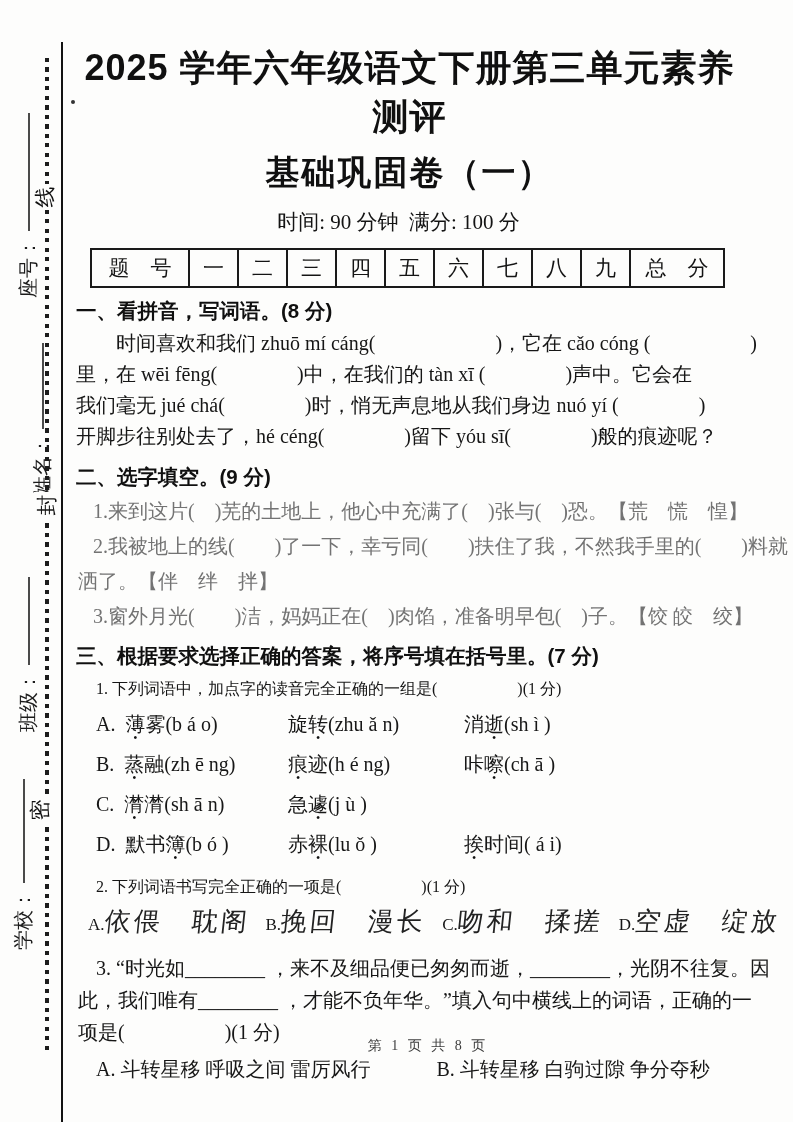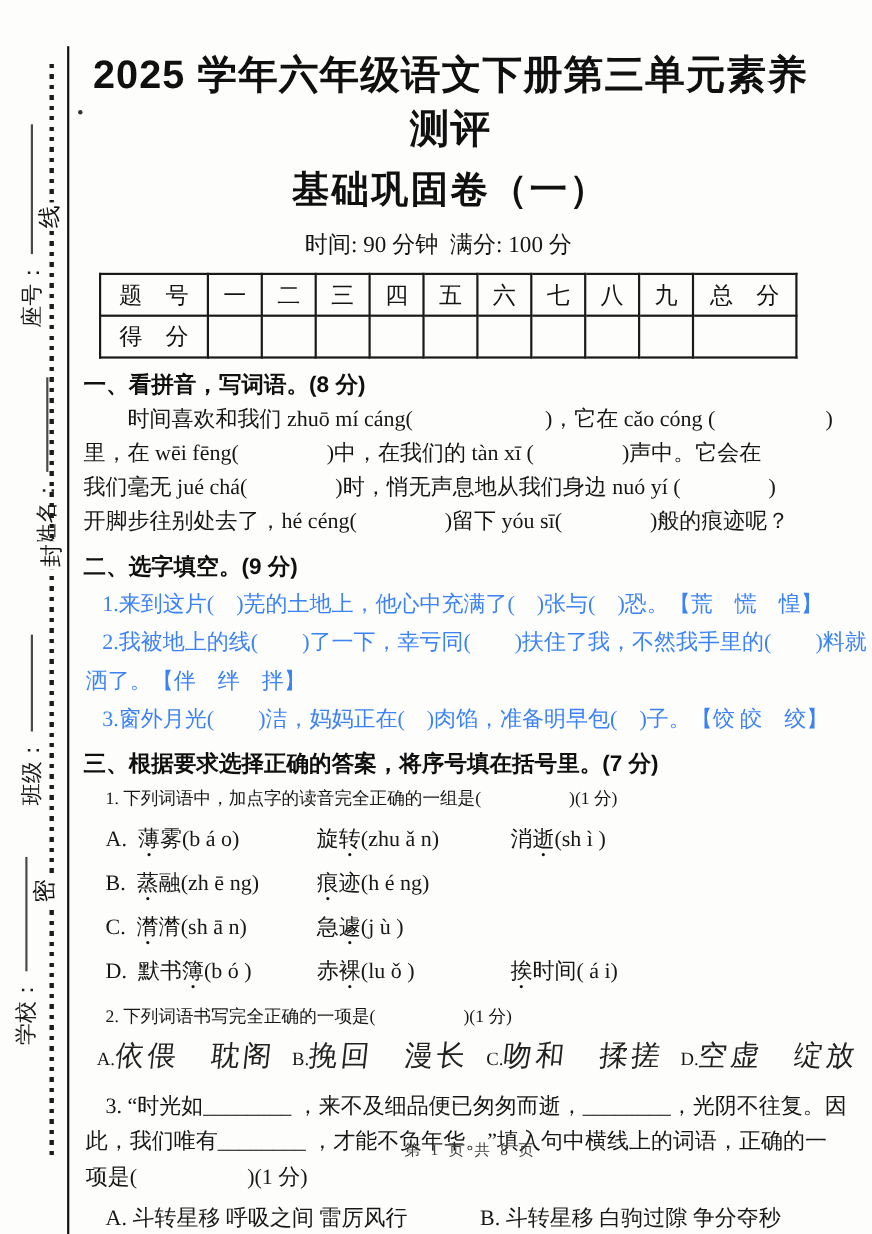--- a/index.html
+++ b/index.html
@@ -32,21 +32,21 @@
 
   table.score{border-collapse:collapse;margin:12px 0 0 14px;table-layout:fixed;}
   table.score td{border:2px solid #1a1a1a;height:36px;text-align:center;
     font-size:21px;white-space:pre;padding:0;color:#141414;}
   td.c-label{width:96px;}td.c-num{width:47px;}td.c-total{width:92px;}
 
   .sec-title{font-family:"Liberation Sans","DejaVu Sans",sans-serif;font-weight:700;
     font-size:20.5px;margin:9px 0 3px 0;white-space:pre-wrap;color:#101010;}
   .bline{font-size:20px;line-height:31px;white-space:pre-wrap;color:#161616;}
   .indent1{text-indent:40px;}
-  .s2line{font-size:20px;line-height:35px;white-space:pre-wrap;padding-left:17px;color:#3b82f6;}
+  .s2line{font-size:20px;line-height:35px;white-space:pre-wrap;padding-left:17px;color:#737373;}
   .s2cont{padding-left:2px;}
 
   .stem{font-size:16px;line-height:30px;white-space:pre-wrap;padding-left:20px;margin-top:4px;color:#161616;}
 
   .q1-row{display:flex;align-items:center;height:40px;padding-left:20px;font-size:20px;}
   .q1-cell{width:192px;}.q1-cell2{width:176px;}.q1-cell3{flex:1;}
   .q1-label{margin-right:10px;}
   .zh{white-space:pre;}
   .dotted{position:relative;}
   .dotted::after{content:"\2022";position:absolute;left:50%;bottom:-9px;
@@ -111,33 +111,20 @@
         <td class="c-num">二</td>
         <td class="c-num">三</td>
         <td class="c-num">四</td>
         <td class="c-num">五</td>
         <td class="c-num">六</td>
         <td class="c-num">七</td>
         <td class="c-num">八</td>
         <td class="c-num">九</td>
         <td class="c-total">总　分</td>
       </tr>
-      <tr>
-        <td class="c-label">得　分</td>
-        <td></td>
-        <td></td>
-        <td></td>
-        <td></td>
-        <td></td>
-        <td></td>
-        <td></td>
-        <td></td>
-        <td></td>
-        <td></td>
-      </tr>
     </tbody>
       </table>
 
     <div class="sec-title">一、看拼音，写词语。(8 分)</div>
     <div class="bline indent1">时间喜欢和我们 zhuō mí cáng(　　　　　　)，它在 cǎo cóng (　　　　　)</div>
     <div class="bline">里，在 wēi fēng(　　　　)中，在我们的 tàn xī (　　　　)声中。它会在</div>
     <div class="bline">我们毫无 jué chá(　　　　)时，悄无声息地从我们身边 nuó yí (　　　　)</div>
     <div class="bline">开脚步往别处去了，hé céng(　　　　)留下 yóu sī(　　　　)般的痕迹呢？</div>
 
     <div class="sec-title" style="margin-top:11px;">二、选字填空。(9 分)</div>
@@ -152,20 +139,21 @@
 
     <div class="q1-row">
       <span class="q1-cell"><span class="q1-label">A.</span><span class="zh"></span><span class="zh dotted">薄</span><span class="zh">雾</span><span class="py">(b á o)</span></span>
       <span class="q1-cell2"><span class="zh">旋</span><span class="zh dotted">转</span><span class="zh"></span><span class="py">(zhu ǎ n)</span></span>
       <span class="q1-cell3"><span class="zh">消</span><span class="zh dotted">逝</span><span class="zh"></span><span class="py">(sh ì )</span></span>
     </div>
 
     <div class="q1-row">
       <span class="q1-cell"><span class="q1-label">B.</span><span class="zh dotted">蒸</span><span class="zh">融</span><span class="py">(zh ē ng)</span></span>
       <span class="q1-cell2"><span class="zh dotted">痕</span><span class="zh">迹</span><span class="py">(h é ng)</span></span>
+      <span class="q1-cell3"><span class="zh">咔</span><span class="zh dotted">嚓</span><span class="py">(ch ā )</span></span>
     </div>
 
     <div class="q1-row">
       <span class="q1-cell"><span class="q1-label">C.</span><span class="zh dotted">潸</span><span class="zh">潸</span><span class="py">(sh ā n)</span></span>
       <span class="q1-cell2"><span class="zh">急</span><span class="zh dotted">遽</span><span class="py">(j ù )</span></span>
     </div>
 
     <div class="q1-row">
       <span class="q1-cell"><span class="q1-label">D.</span><span class="zh">默书</span><span class="zh dotted">簿</span><span class="py">(b ó )</span></span>
       <span class="q1-cell2"><span class="zh">赤</span><span class="zh dotted">裸</span><span class="py">(lu ǒ )</span></span>

